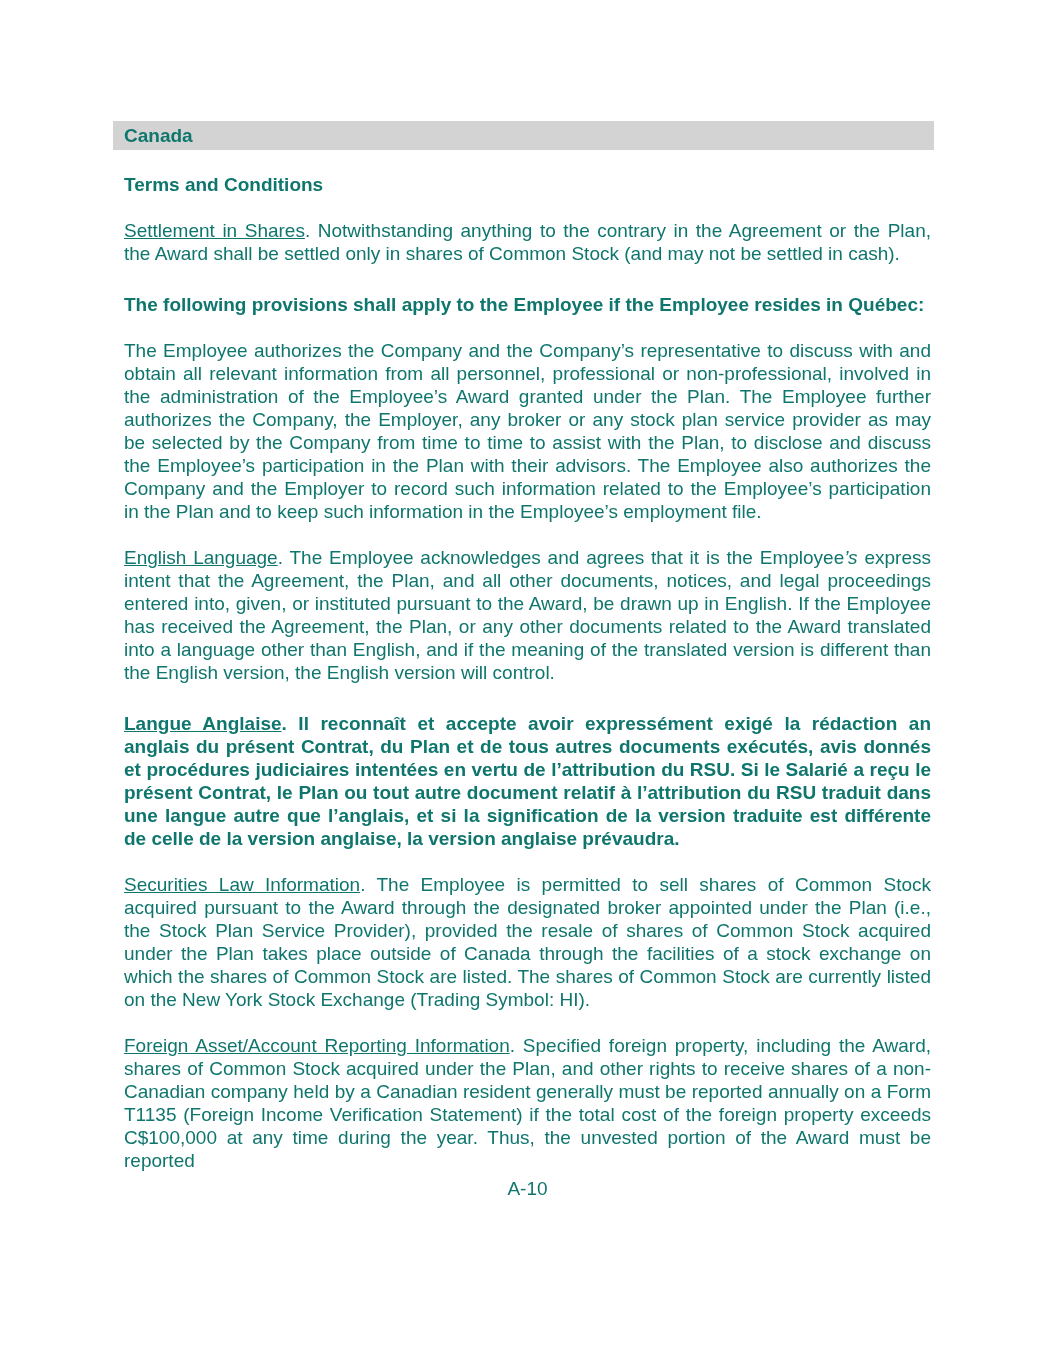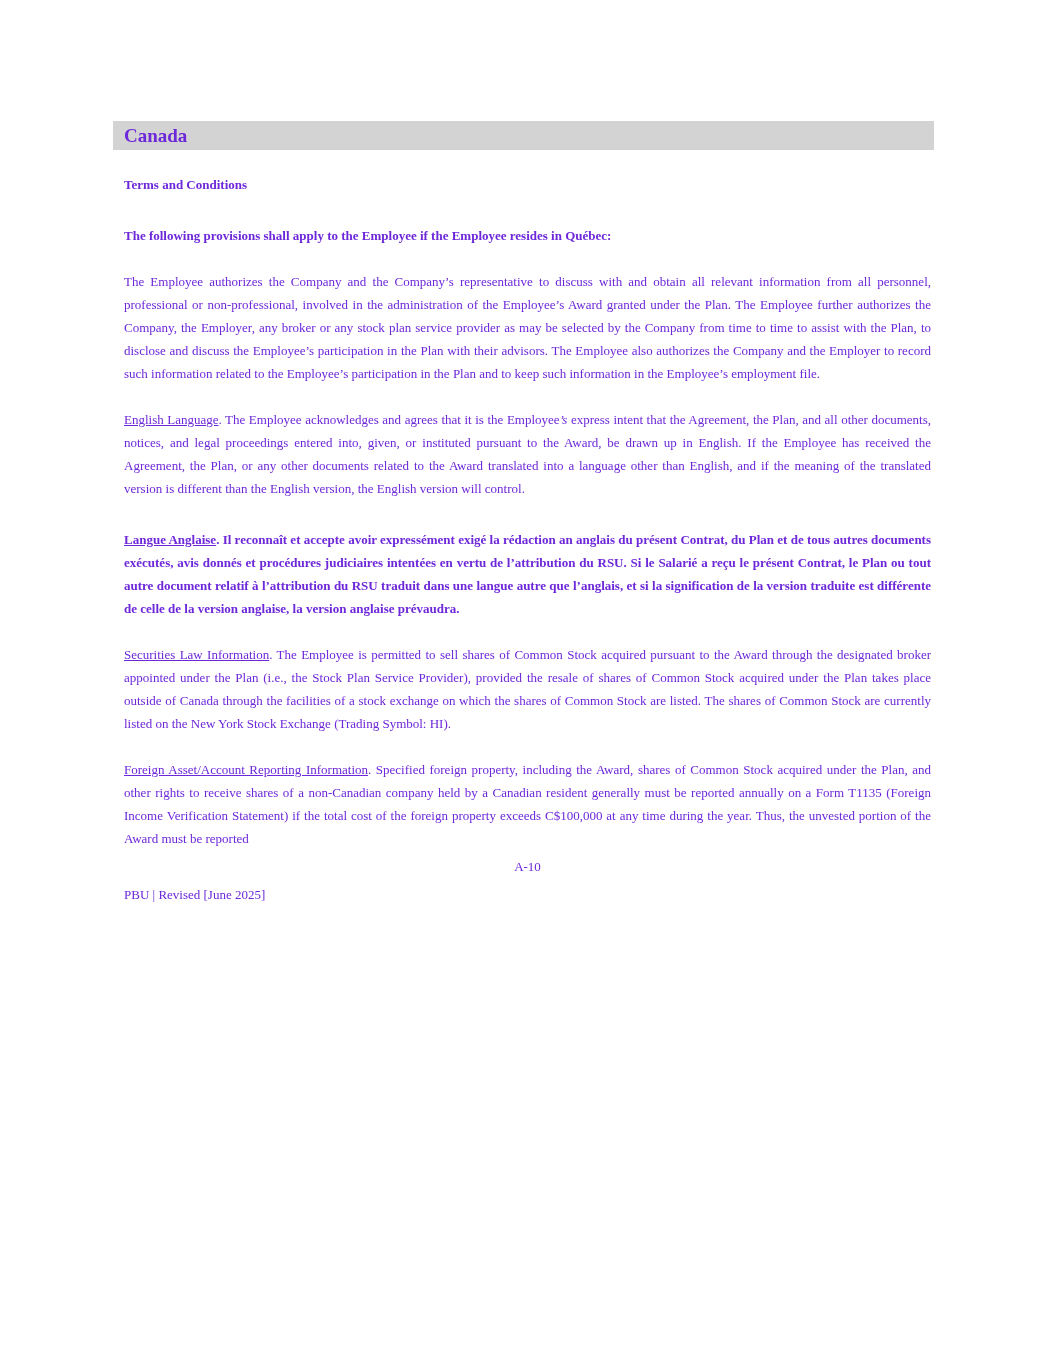--- a/index.html
+++ b/index.html
@@ -7,37 +7,37 @@
     padding: 0;
     background: #ffffff;
   }
   .page {
     position: relative;
     width: 1055px;
     height: 1365px;
     background: #ffffff;
     box-sizing: border-box;
     padding: 121px 124px 0 124px;
-    font-family: Liberation Serif, serif;
+    font-family: Liberation Sans, sans-serif;
     font-size: 19px;
     line-height: 23px;
-    color: #6d28d9;
+    color: #0f766e;
     overflow: hidden;
   }
   .banner {
     background: #d3d3d3;
     font-weight: bold;
     margin-left: -11px;
     margin-right: -3px;
     padding: 3px 0 3px 11px;
     margin-bottom: 23px;
   }
   p, h2 {
     margin: 0 0 23px 0;
-    font-size: 13px;
+    font-size: 19px;
     line-height: 23px;
   }
   h2 {
     font-weight: bold;
   }
   .body-para {
     text-align: justify;
   }
   .lead {
     text-decoration: underline;
@@ -60,32 +60,32 @@
 </style>
 </head>
 <body>
 
 <div class="page">
 
   <div class="banner">Canada</div>
 
   <h2>Terms and Conditions</h2>
 
+  <p class="body-para"><span class="lead">Settlement in Shares</span><span>.  Notwithstanding anything to the contrary in the Agreement or the Plan, the Award shall be settled only in shares of Common Stock (and may not be settled in cash).</span></p>
 
   <p class="body-para bold">The following provisions shall apply to the Employee if the Employee resides in Québec:</p>
 
 
   <p class="body-para">The Employee authorizes the Company and the Company’s representative to discuss with and obtain all relevant information from all personnel, professional or non-professional, involved in the administration of the Employee’s Award granted under the Plan. The Employee further authorizes the Company, the Employer, any broker or any stock plan service provider as may be selected by the Company from time to time to assist with the Plan, to disclose and discuss the Employee’s participation in the Plan with their advisors. The Employee also authorizes the Company and the Employer to record such information related to the Employee’s participation in the Plan and to keep such information in the Employee’s employment file.</p>
 
   <p class="body-para"><span class="lead">English Language</span><span>.  The Employee acknowledges and agrees that it is the Employee</span><span class="italic">’s</span><span> express intent that the Agreement, the Plan, and all other documents, notices, and legal proceedings entered into, given, or instituted pursuant to the Award, be drawn up in English.  If the Employee has received the Agreement, the Plan, or any other documents related to the Award translated into a language other than English, and if the meaning of the translated version is different than the English version, the English version will control.</span></p>
 
   <p class="body-para bold"><span class="lead">Langue Anglaise</span><span>. Il reconnaît et accepte avoir expressément exigé la rédaction an anglais du présent Contrat, du Plan et de tous autres documents exécutés, avis donnés et procédures judiciaires intentées en vertu de l’attribution du RSU. Si le Salarié a reçu le présent Contrat, le Plan ou tout autre document relatif à l’attribution du RSU traduit dans une langue autre que l’anglais, et si la signification de la version traduite est différente de celle de la version anglaise, la version anglaise prévaudra.</span></p>
 
 
   <p class="body-para"><span class="lead">Securities Law Information</span><span>.  The Employee is permitted to sell shares of Common Stock acquired pursuant to the Award through the designated broker appointed under the Plan (i.e., the Stock Plan Service Provider), provided the resale of shares of Common Stock acquired under the Plan takes place outside of Canada through the facilities of a stock exchange on which the shares of Common Stock are listed.  The shares of Common Stock are currently listed on the New York Stock Exchange (Trading Symbol: HI).</span></p>
 
   <p class="body-para" style="margin-bottom: 5px;"><span class="lead">Foreign Asset/Account Reporting Information</span><span>.  Specified foreign property, including the Award, shares of Common Stock acquired under the Plan, and other rights to receive shares of a non-Canadian company held by a Canadian resident generally must be reported annually on a Form T1135 (Foreign Income Verification Statement) if the total cost of the foreign property exceeds C$100,000 at any time during the year. Thus, the unvested portion of the Award must be reported</span></p>
 
   <p class="footer-center">A-10</p>
 
-  <p class="footer-left">PBU | Revised [June 2025]</p>
 
 </div>
 
 </body></html>

